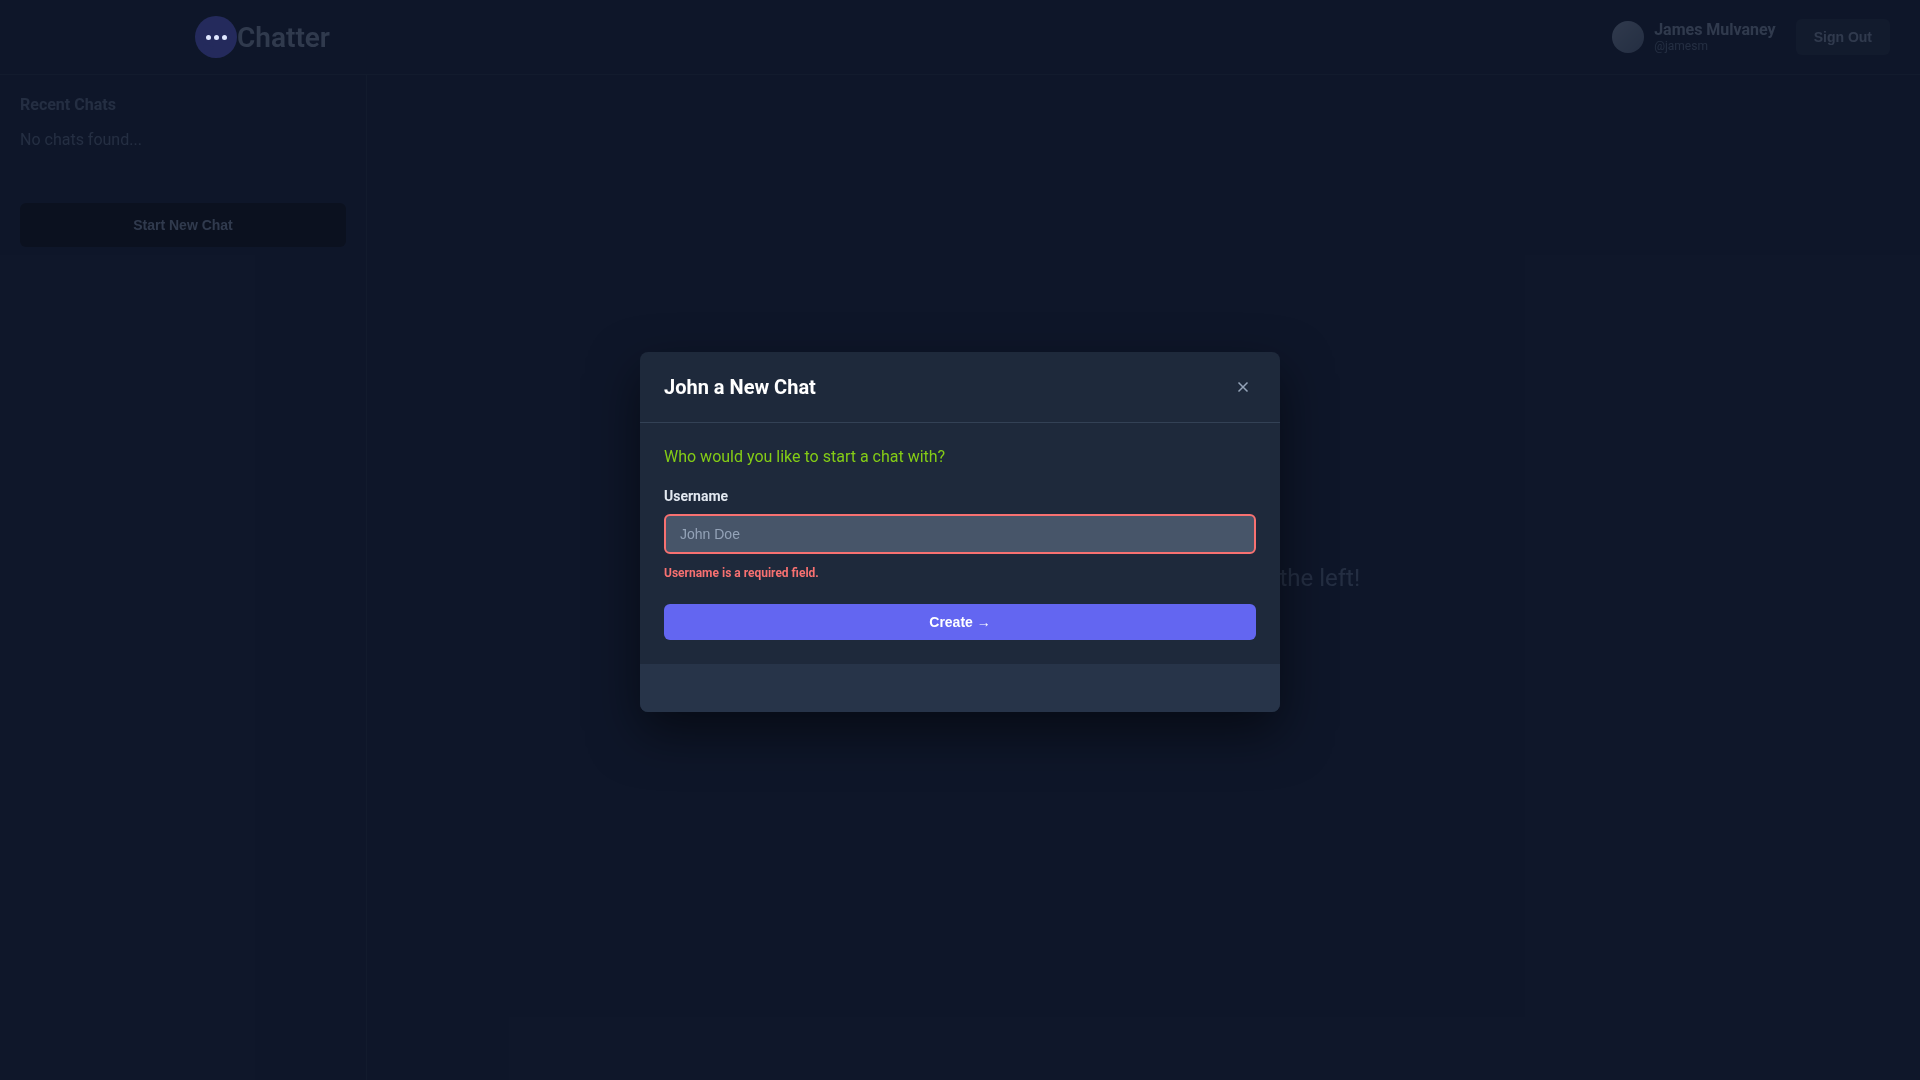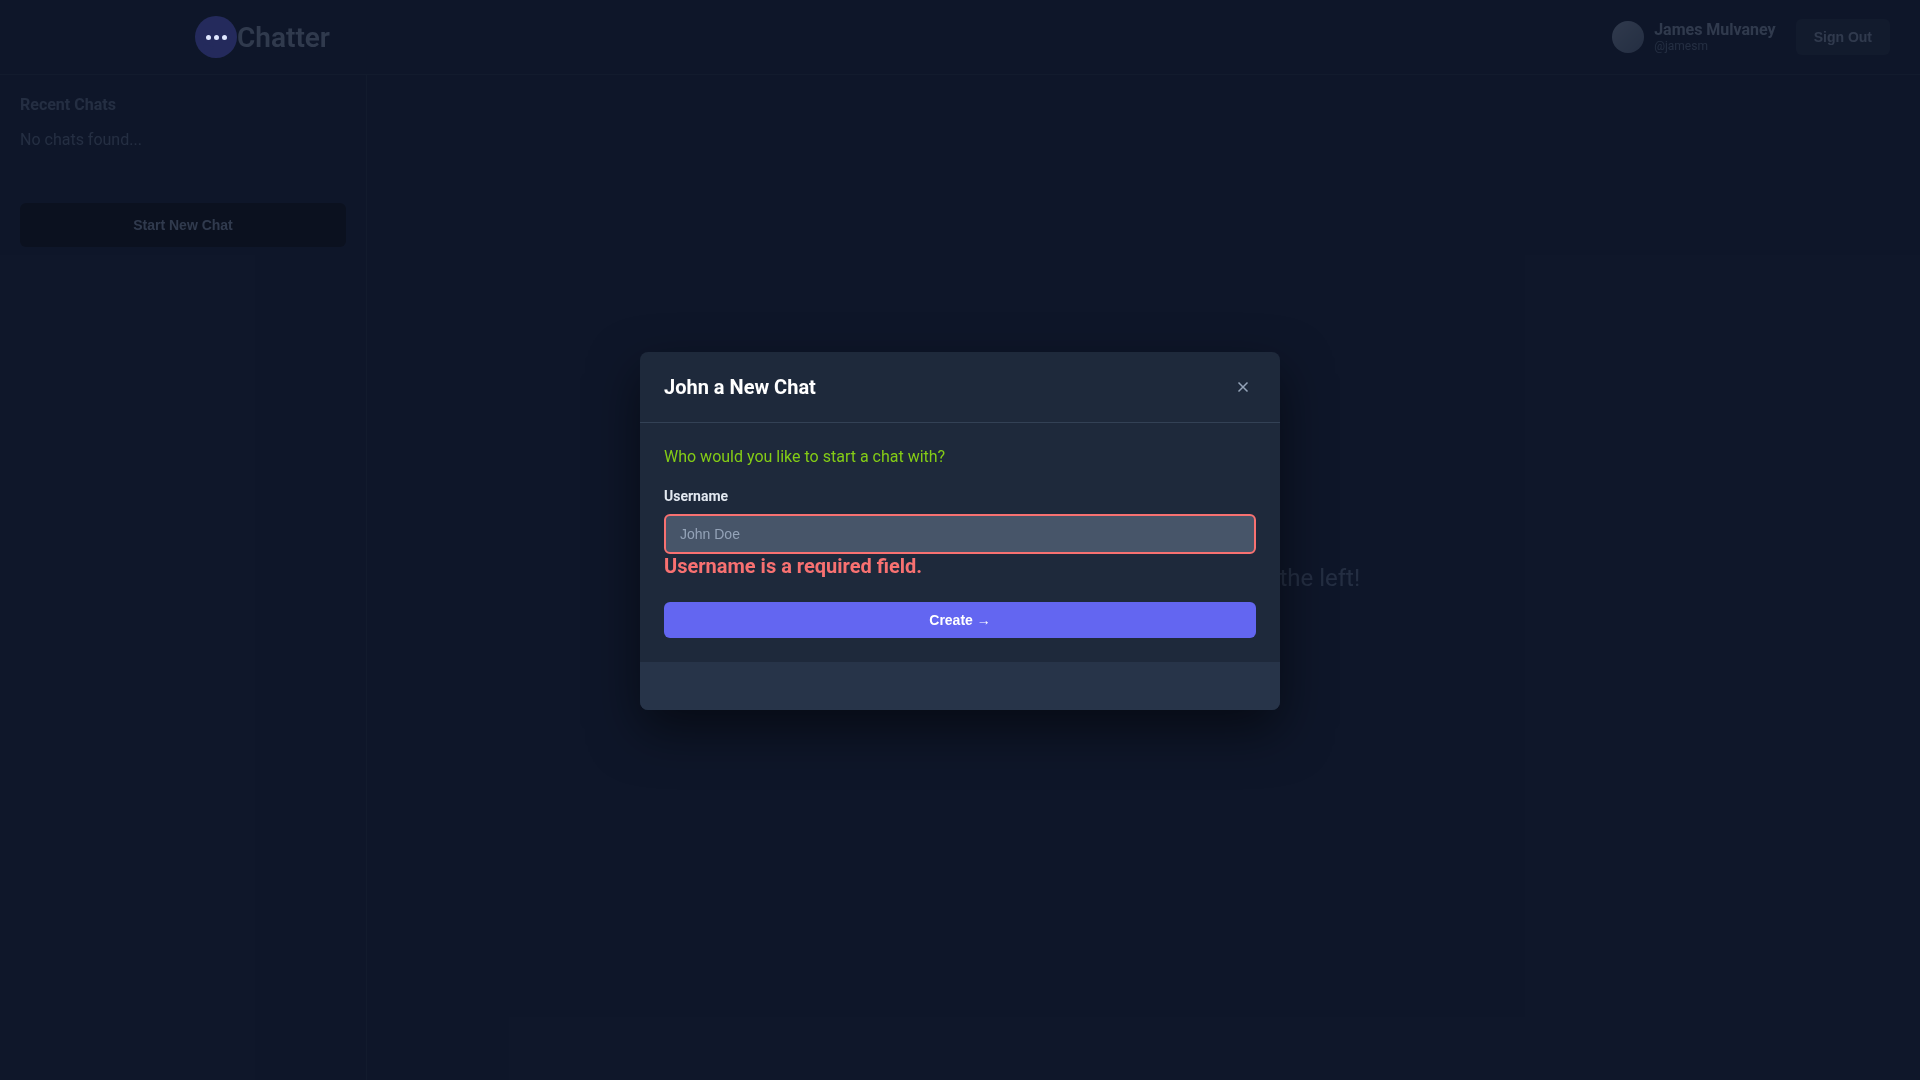--- a/index.html
+++ b/index.html
@@ -250,24 +250,24 @@
       font-size: 14px;
       color: #e2e8f0;
       outline: none;
     }
     
     .text-input::placeholder {
       color: #94a3b8;
     }
     
     .error-msg {
-      font-size: 20px;
+      font-size: 12px;
       font-weight: 700;
       color: #f87171;
-      margin-top: 0;
+      margin-top: 12px;
     }
     
     .create-btn {
       width: 100%;
       background-color: #6366f1;
       border: none;
       color: #ffffff;
       font-size: 14px;
       font-weight: 700;
       padding: 10px;

